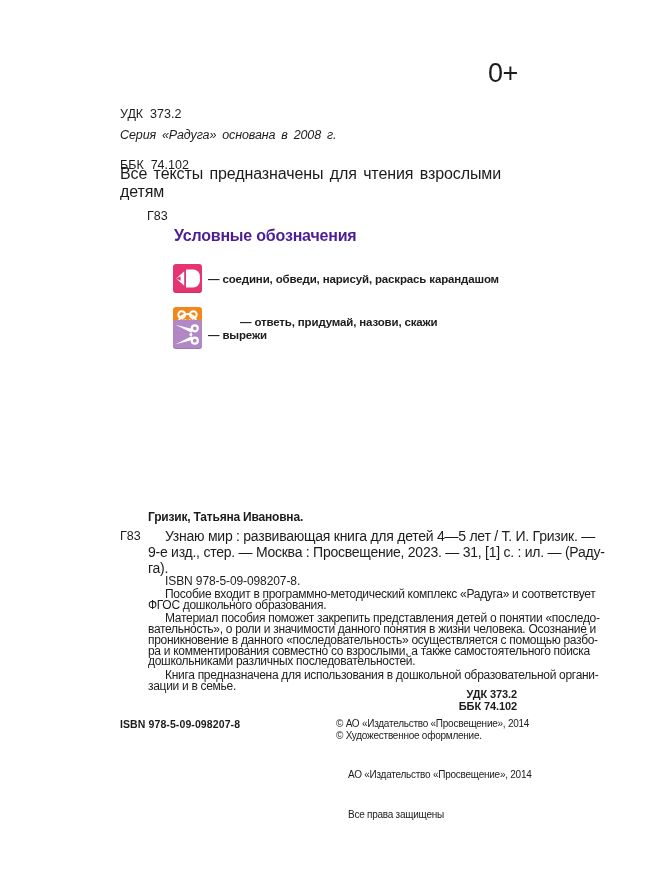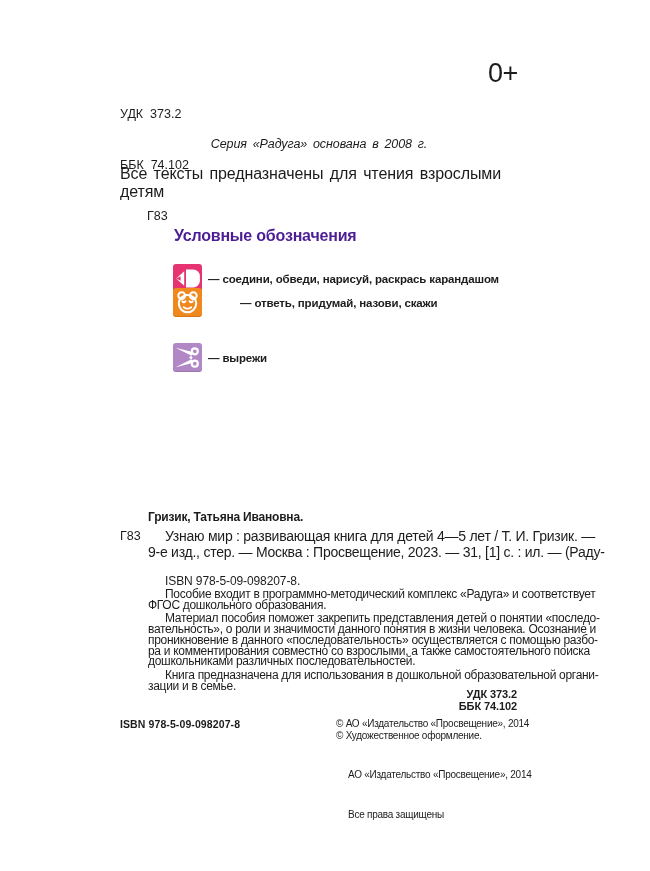--- a/index.html
+++ b/index.html
@@ -8,28 +8,28 @@
     font-family:"Liberation Sans", sans-serif; color:#1c1c1c; overflow:hidden;
   }
   .pre { white-space:pre; }
   .nowrap { white-space:nowrap; }
 
   .top-codes { position:absolute; left:120px; top:72px; font-size:12.5px; line-height:17px; }
   .top-codes .sign { padding-left:27px; }
 
   .age-badge { position:absolute; left:488px; top:58px; width:44px; font-size:27px; font-weight:400; letter-spacing:-0.5px; }
 
-  .series-note { position:absolute; left:120px; top:137px; width:398px; text-align:center;
+  .series-note { position:absolute; left:120px; top:128px; width:398px; 
     font-style:italic; font-size:12.5px; word-spacing:2.5px; letter-spacing:-0.1px; }
   .reading-note { position:absolute; left:120px; top:165px; width:398px; 
     font-size:16px; word-spacing:2px; letter-spacing:-0.1px; }
 
   .legend-title { position:absolute; left:174px; top:227px; font-size:16px; font-weight:700; letter-spacing:-0.2px; }
   .legend-row { position:absolute; left:173px; height:29px; display:flex; align-items:center; gap:6px; }
-  .legend-row.r1 { top:264px; } .legend-row.r2 { top:288px;gap:38px; } .legend-row.r3 { top:343px; }
+  .legend-row.r1 { top:264px; } .legend-row.r2 { top:307px;gap:38px; } .legend-row.r3 { top:320px; }
   .tile { width:29px; height:29px; border-radius:3px; flex:0 0 29px;
     display:flex; align-items:center; justify-content:center;
     box-shadow: inset 0 -1px 0 rgba(0,0,0,.12); }
   .tile svg { display:block; }
   .tile-label { font-size:11.5px; font-weight:700; letter-spacing:-0.15px; white-space:nowrap; }
 
   .author-heading { position:absolute; left:148px; top:510px; font-size:12px; font-weight:700; letter-spacing:-0.2px; }
   .sign-mid { position:absolute; left:120px; top:529px; font-size:12.5px; }
   .bib-block { position:absolute; left:148px; top:528px; width:375px; font-size:14px; line-height:16px; letter-spacing:-0.25px; }
   .bib-block .line { white-space:nowrap; }
@@ -103,20 +103,21 @@
     </span>
     <span class="tile-label">— вырежи</span>
   </div>
 
   <div class="author-heading">Гризик, Татьяна Ивановна.</div>
   <div class="sign-mid">Г83</div>
 
   <div class="bib-block">
     <div class="line first">Узнаю мир : развивающая книга для детей 4—5 лет / Т. И. Гризик. —</div>
     <div class="line">9-е изд., стер. — Москва : Просвещение, 2023. — 31, [1] с. : ил. — (Раду-</div>
+    <div class="line">га).</div>
   </div>
 
   <div class="isbn-mid">ISBN 978-5-09-098207-8.</div>
 
   <div class="annotations">
     <div class="par">
       <div class="line first">Пособие входит в программно-методический комплекс «Радуга» и соответствует</div>
       <div class="line">ФГОС дошкольного образования.</div>
     </div>
     <div class="par">

